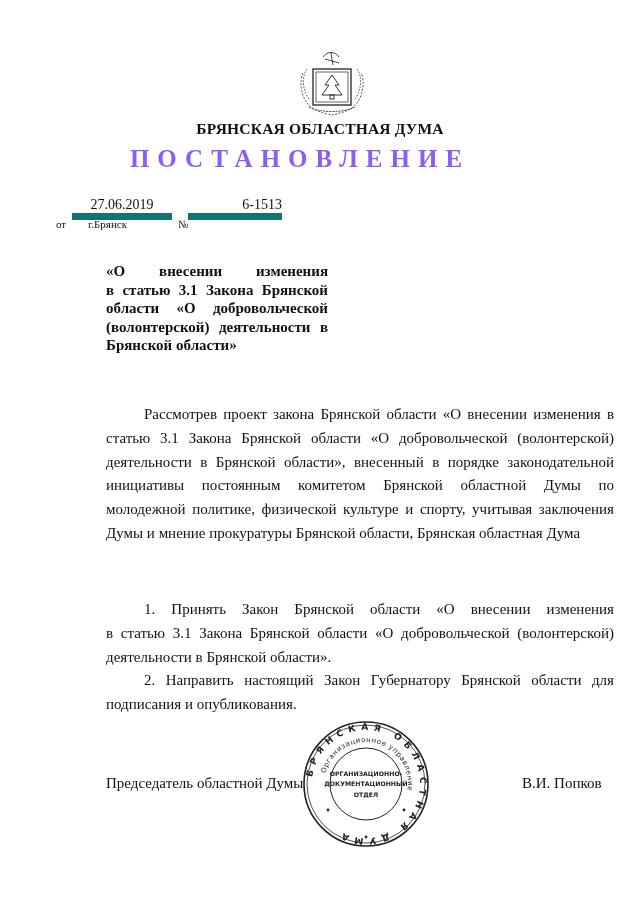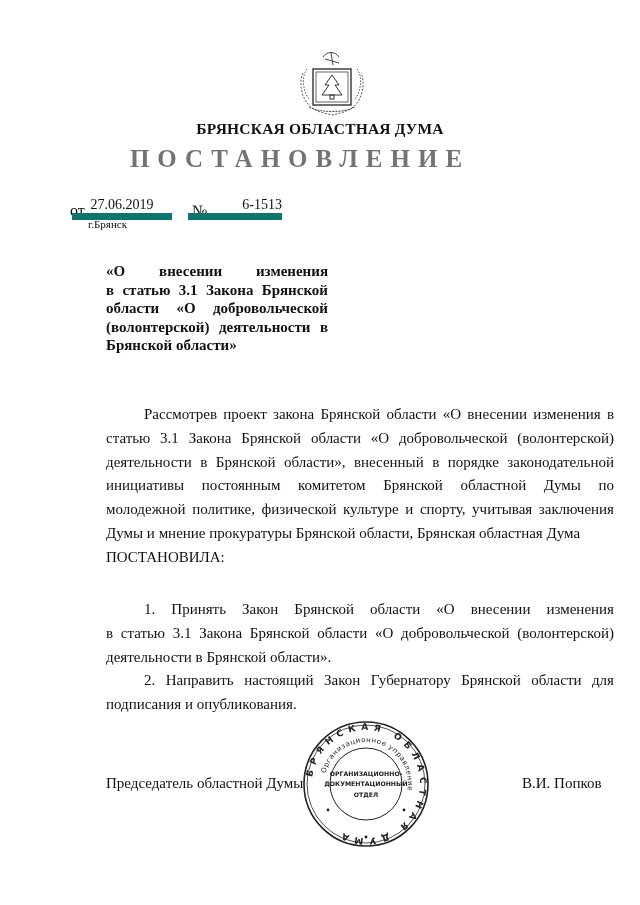--- a/index.html
+++ b/index.html
@@ -9,24 +9,24 @@
     }
     .abs { position: absolute; }
     .emblem { left: 295px; top: 45px; width: 74px; height: 72px; }
     .org-name {
       left: 0; width: 640px; top: 120px; text-align: center;
       font-weight: bold; font-size: 15.5px; letter-spacing: 0.2px;
     }
     .doc-type {
       left: 0; width: 600px; top: 145px; text-align: center;
       font-weight: bold; font-size: 25px; letter-spacing: 8px;
-      color: #737373;
+      color: #8b5cf6;
     }
     .meta-row { left: 48px; top: 198px; font-size: 12px; height: 20px; width: 240px; }
-    .meta-row .lbl { position: absolute; top: 4px; font-size: 16px; margin-left: 14px; }
+    .meta-row .lbl { position: absolute; top: 20px; font-size: 11px; }
     .meta-row .field {
       position: absolute; border-bottom: 7px solid #0f766e; height: 15px;
       font-size: 14px; text-align: center; line-height: 14px;
     }
     .city { left: 88px; top: 218px; font-size: 11px; }
     .title-block {
       left: 106px; top: 262px; width: 222px; font-weight: bold;
       font-size: 15px; line-height: 18.5px; text-align: justify;
     }
     .title-block div { text-align: justify; text-align-last: justify; }
@@ -81,21 +81,20 @@
   <div class="last">Брянской области»</div>
 </div>
 
 <div class="abs body-text p1">
   <div class="ln indent">Рассмотрев проект закона Брянской области «О внесении изменения в</div>
   <div class="ln">статью 3.1 Закона Брянской области «О добровольческой (волонтерской)</div>
   <div class="ln">деятельности в Брянской области», внесенный в порядке законодательной</div>
   <div class="ln">инициативы постоянным комитетом Брянской областной Думы по</div>
   <div class="ln">молодежной политике, физической культуре и спорту, учитывая заключения</div>
   <div class="ln left">Думы и мнение прокуратуры Брянской области, Брянская областная Дума</div>
-  <div class="ln left">ПОСТАНОВИЛА:</div>
 </div>
 
 <div class="abs body-text p2">
   <div class="ln indent">1. Принять Закон Брянской области «О внесении изменения</div>
   <div class="ln">в статью 3.1 Закона Брянской области «О добровольческой (волонтерской)</div>
   <div class="ln left">деятельности в Брянской области».</div>
   <div class="ln indent">2. Направить настоящий Закон Губернатору Брянской области для</div>
   <div class="ln left">подписания и опубликования.</div>
 </div>
 

